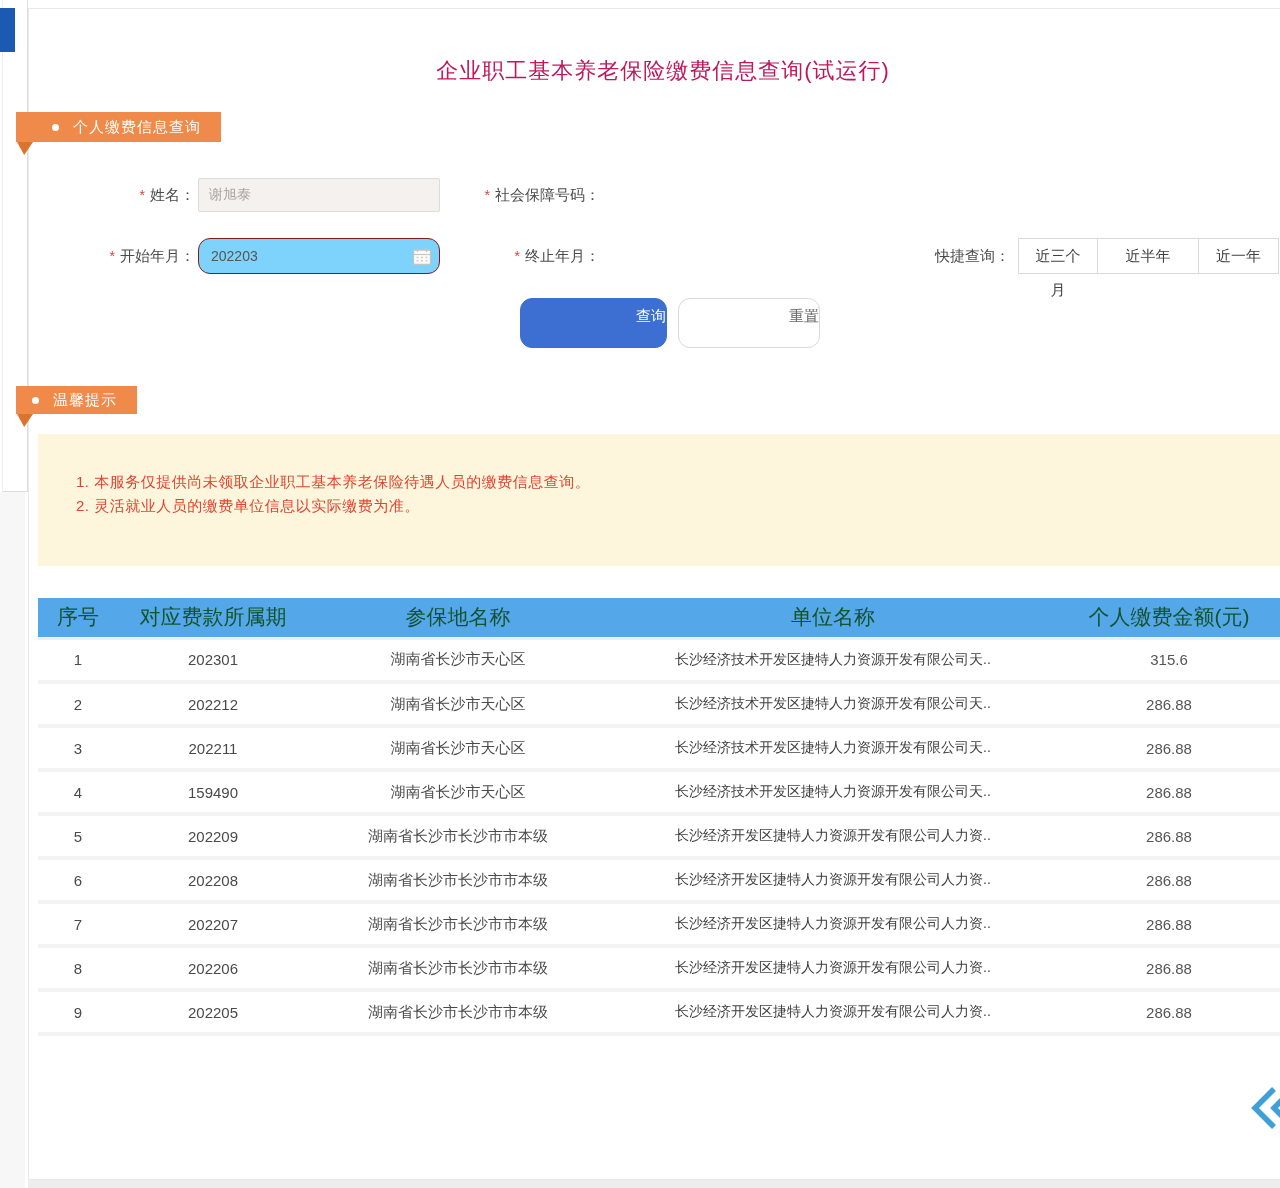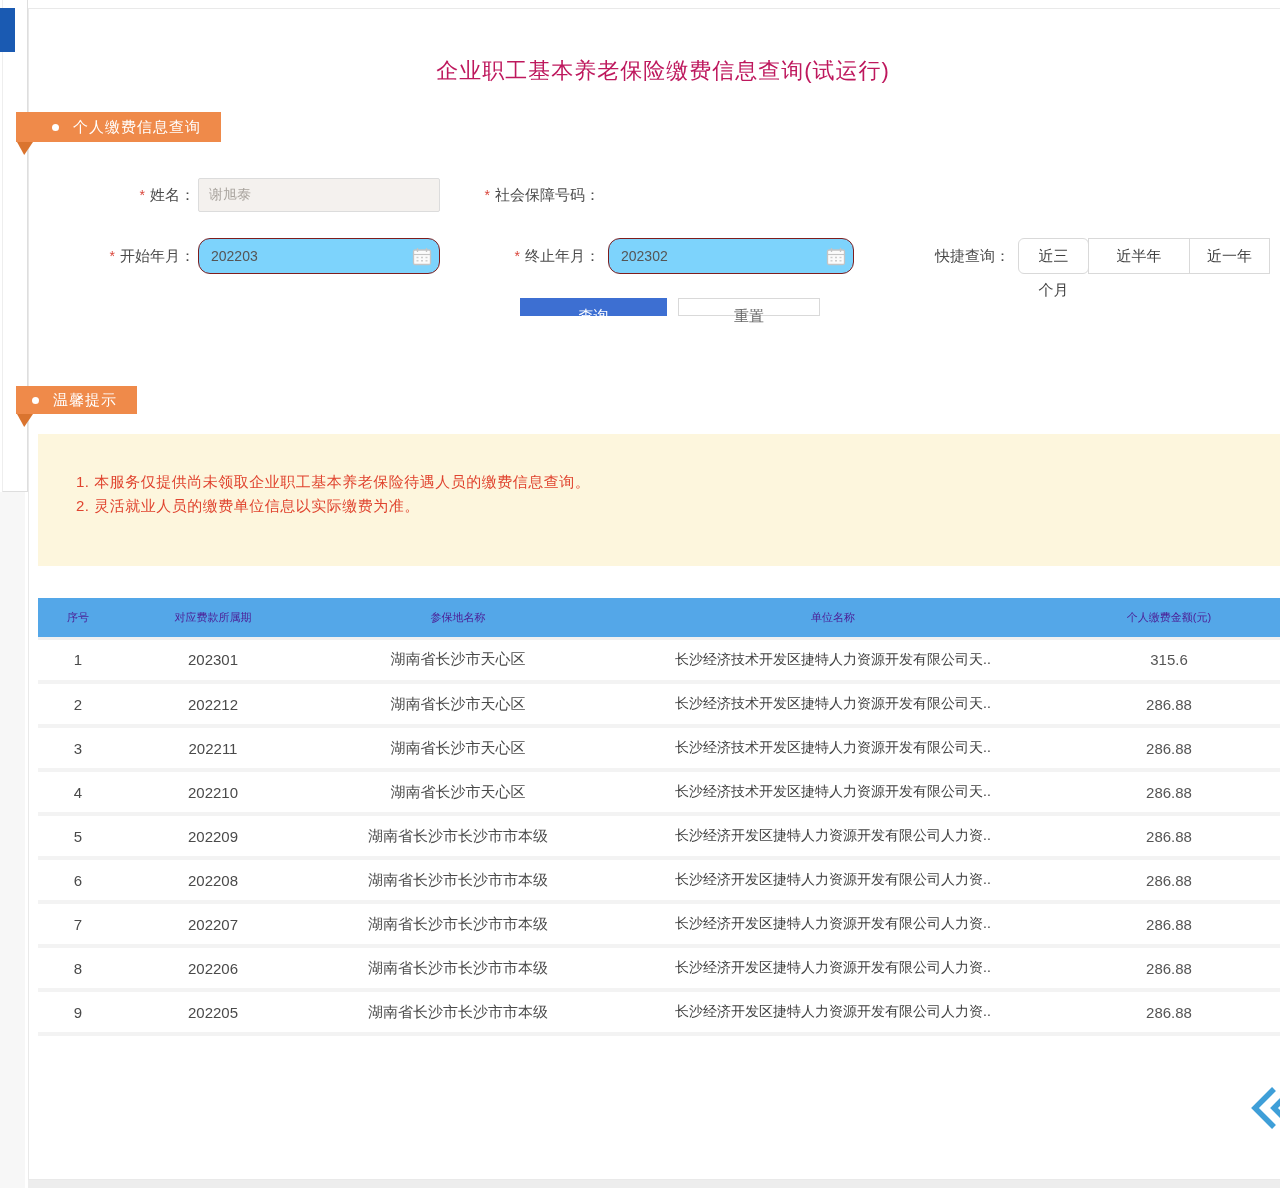--- a/index.html
+++ b/index.html
@@ -37,32 +37,32 @@
     border-radius:12px; }
   .input-date input { width:100%; height:100%; border:none; outline:none; background:transparent;
     font-size:14px; color:#555; padding:0 34px 0 12px; font-family:"Liberation Sans", sans-serif; }
   .cal-icon { position:absolute; right:7px; top:8px; width:20px; height:19px; cursor:pointer; }
 
   .quick-group { position:absolute; display:flex; }
   .quick-btn { height:36px; line-height:34px; padding:0 16px; background:#fff; border:1px solid #d9d9d9;
     margin-left:-1px; font-size:15px; color:#3f3f3f; cursor:pointer; text-align:center; }
   .quick-btn:first-child { margin-left:0; }
 
-  .btn { position:absolute; height:18px; border-radius:0; font-size:15px; cursor:pointer;
-    text-align:center; line-height:34px; }
+  .btn { position:absolute; height:50px; border-radius:12px; font-size:15px; cursor:pointer;
+    text-align:right; line-height:34px; }
   .btn-primary { background:#3d6fd2; color:#fff; border:1px solid #3d6fd2; }
   .btn-plain { background:#fff; color:#666; border:1px solid #d9d9d9; }
 
   
   .notice { position:absolute; left:38px; top:434px; width:1242px; height:132px; background:#fdf6dd; }
   .notice-line { position:absolute; left:38px; font-size:15px; color:#e0442f; letter-spacing:0.5px; }
 
   
   .tbl { position:absolute; left:38px; top:598px; width:1242px; border-collapse:collapse; table-layout:fixed; }
-  .tbl thead th { background:#54a7e8; color:#4c1d95; font-weight:normal; font-size:11px; height:40px;
+  .tbl thead th { background:#54a7e8; color:#14532d; font-weight:normal; font-size:21px; height:40px;
     border-bottom:3px solid #f0f0f0; }
   .tbl tbody td { height:44px; text-align:center; font-size:15px; color:#4a4a4a;
     background:#fff; border-bottom:4px solid #f3f3f3; white-space:nowrap; overflow:hidden; }
   .tbl td.unit { font-size:14px; color:#3f3f3f; }
   .tbl td.amount { color:#555; }
 
   .collapse-chevron { position:absolute; left:1248px; top:1086px; width:48px; height:44px; cursor:pointer; }
 </style>
 </head>
 <body>
@@ -110,41 +110,24 @@
         <line x1="4.5" y1="13.8" x2="6.5" y2="13.8"></line>
           <line x1="9" y1="13.8" x2="11" y2="13.8"></line>
           <line x1="13.5" y1="13.8" x2="15.5" y2="13.8"></line>
       </g>
     </svg>
   </div>
 
   <div class="flabel" style="left:440px; top:238px; width:160px;">
     <span class="req">*</span><span>终止年月：</span>
   </div>
-  <div class="input-date" style="left:608px; top:238px; width:246px;">
-    <input value="202302" style="">
-    <svg class="cal-icon" viewBox="0 0 20 19">
-      <rect x="1.5" y="3" width="17" height="14.5" rx="1.5" fill="#fbfbfb" stroke="#c4c4c4" stroke-width="1.3"></rect>
-      <line x1="5.5" y1="1" x2="5.5" y2="5" stroke="#c4c4c4" stroke-width="1.3"></line>
-      <line x1="14.5" y1="1" x2="14.5" y2="5" stroke="#c4c4c4" stroke-width="1.3"></line>
-      <line x1="1.5" y1="7.5" x2="18.5" y2="7.5" stroke="#c4c4c4" stroke-width="1.1"></line>
-      <g stroke="#cccccc" stroke-width="1.4">
-        <line x1="4.5" y1="10.5" x2="6.5" y2="10.5"></line>
-          <line x1="9" y1="10.5" x2="11" y2="10.5"></line>
-          <line x1="13.5" y1="10.5" x2="15.5" y2="10.5"></line>
-        <line x1="4.5" y1="13.8" x2="6.5" y2="13.8"></line>
-          <line x1="9" y1="13.8" x2="11" y2="13.8"></line>
-          <line x1="13.5" y1="13.8" x2="15.5" y2="13.8"></line>
-      </g>
-    </svg>
-  </div>
 
   <div class="flabel" style="left:928px; top:238px; width:82px;">快捷查询：</div>
   <div class="quick-group" style="left:1018px; top:238px;">
-    <div class="quick-btn" style="width:71px;border-radius:6px;">近三个月</div>
+    <div class="quick-btn" style="width:80px;">近三个月</div>
     <div class="quick-btn" style="width:102px;">近半年</div>
     <div class="quick-btn" style="width:81px;">近一年</div>
   </div>
 
   <div class="btn btn-primary" style="left:520px; top:298px; width:147px;">查询</div>
   <div class="btn btn-plain" style="left:678px; top:298px; width:142px;">重置</div>
 
   <div class="badge" style="top:386px; height:28px;padding-left:16px;">
     <span class="dot"></span>
     <span>温馨提示</span>
@@ -189,21 +172,21 @@
       </tr>
       <tr>
         <td>3</td>
           <td>202211</td>
           <td>湖南省长沙市天心区</td>
           <td class="unit">长沙经济技术开发区捷特人力资源开发有限公司天..</td>
           <td class="amount">286.88</td>
       </tr>
       <tr>
         <td>4</td>
-          <td>202210</td>
+          <td>159490</td>
           <td>湖南省长沙市天心区</td>
           <td class="unit">长沙经济技术开发区捷特人力资源开发有限公司天..</td>
           <td class="amount">286.88</td>
       </tr>
       <tr>
         <td>5</td>
           <td>202209</td>
           <td>湖南省长沙市长沙市市本级</td>
           <td class="unit">长沙经济开发区捷特人力资源开发有限公司人力资..</td>
           <td class="amount">286.88</td>

